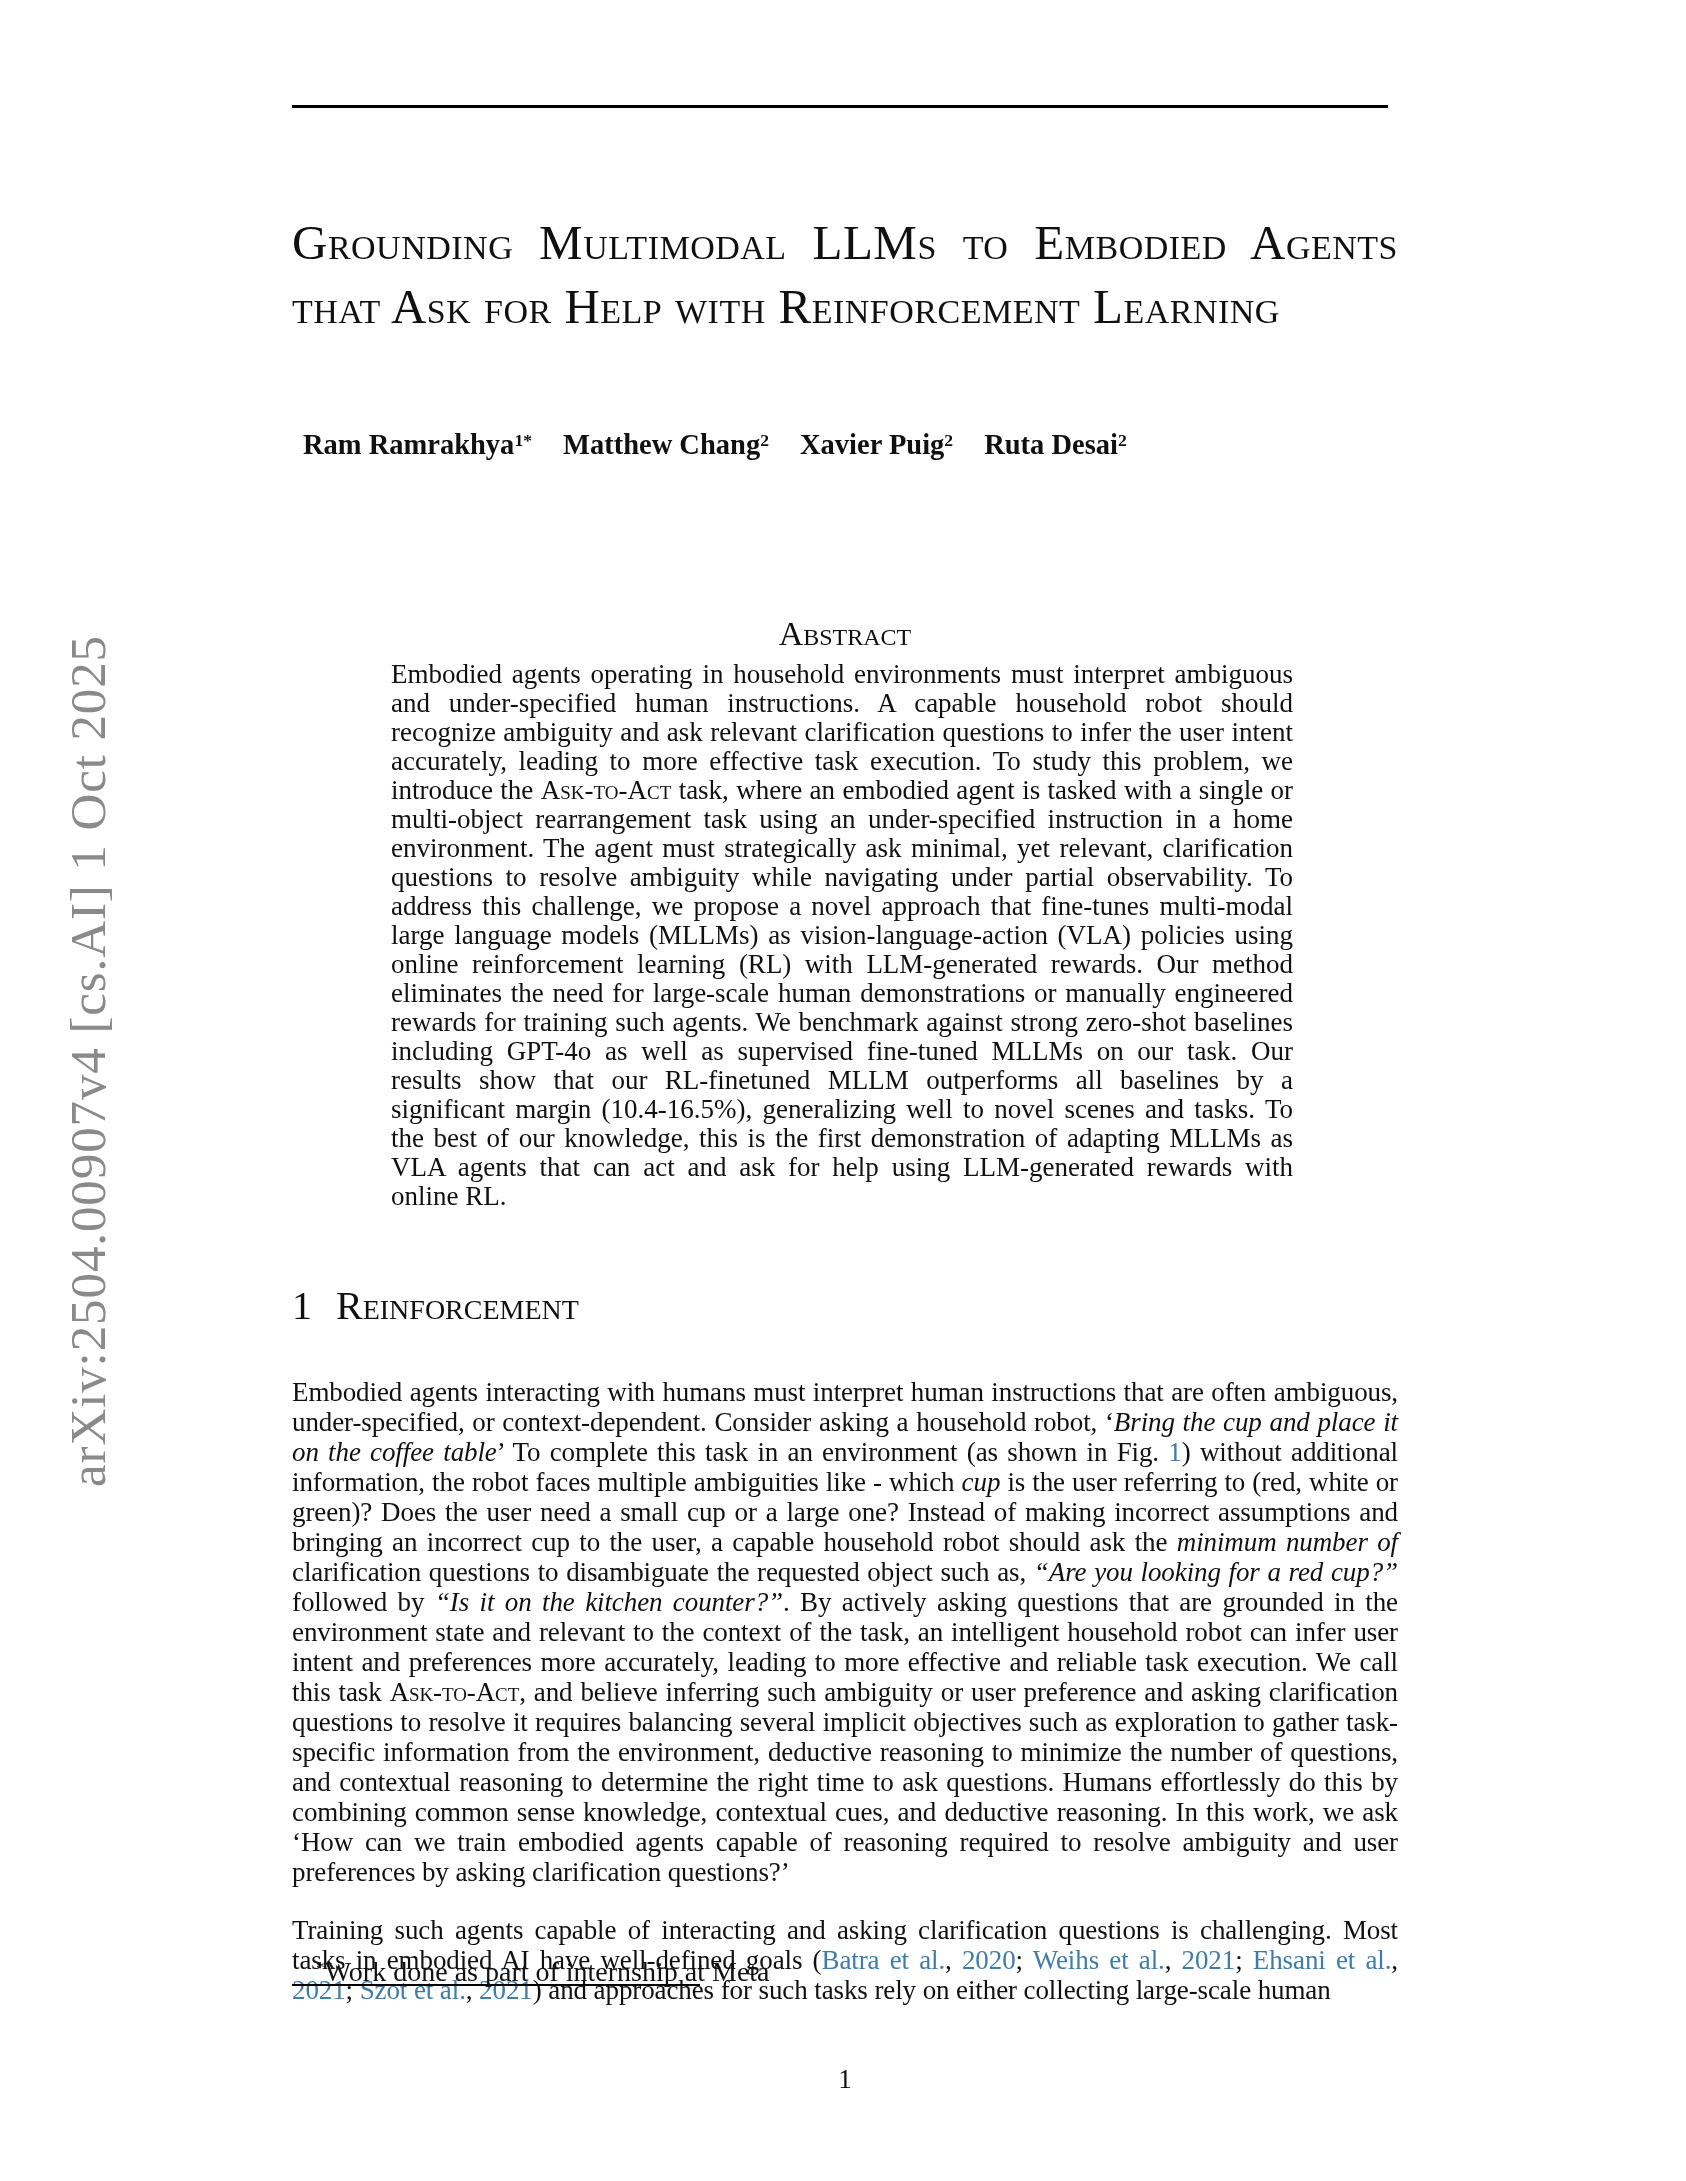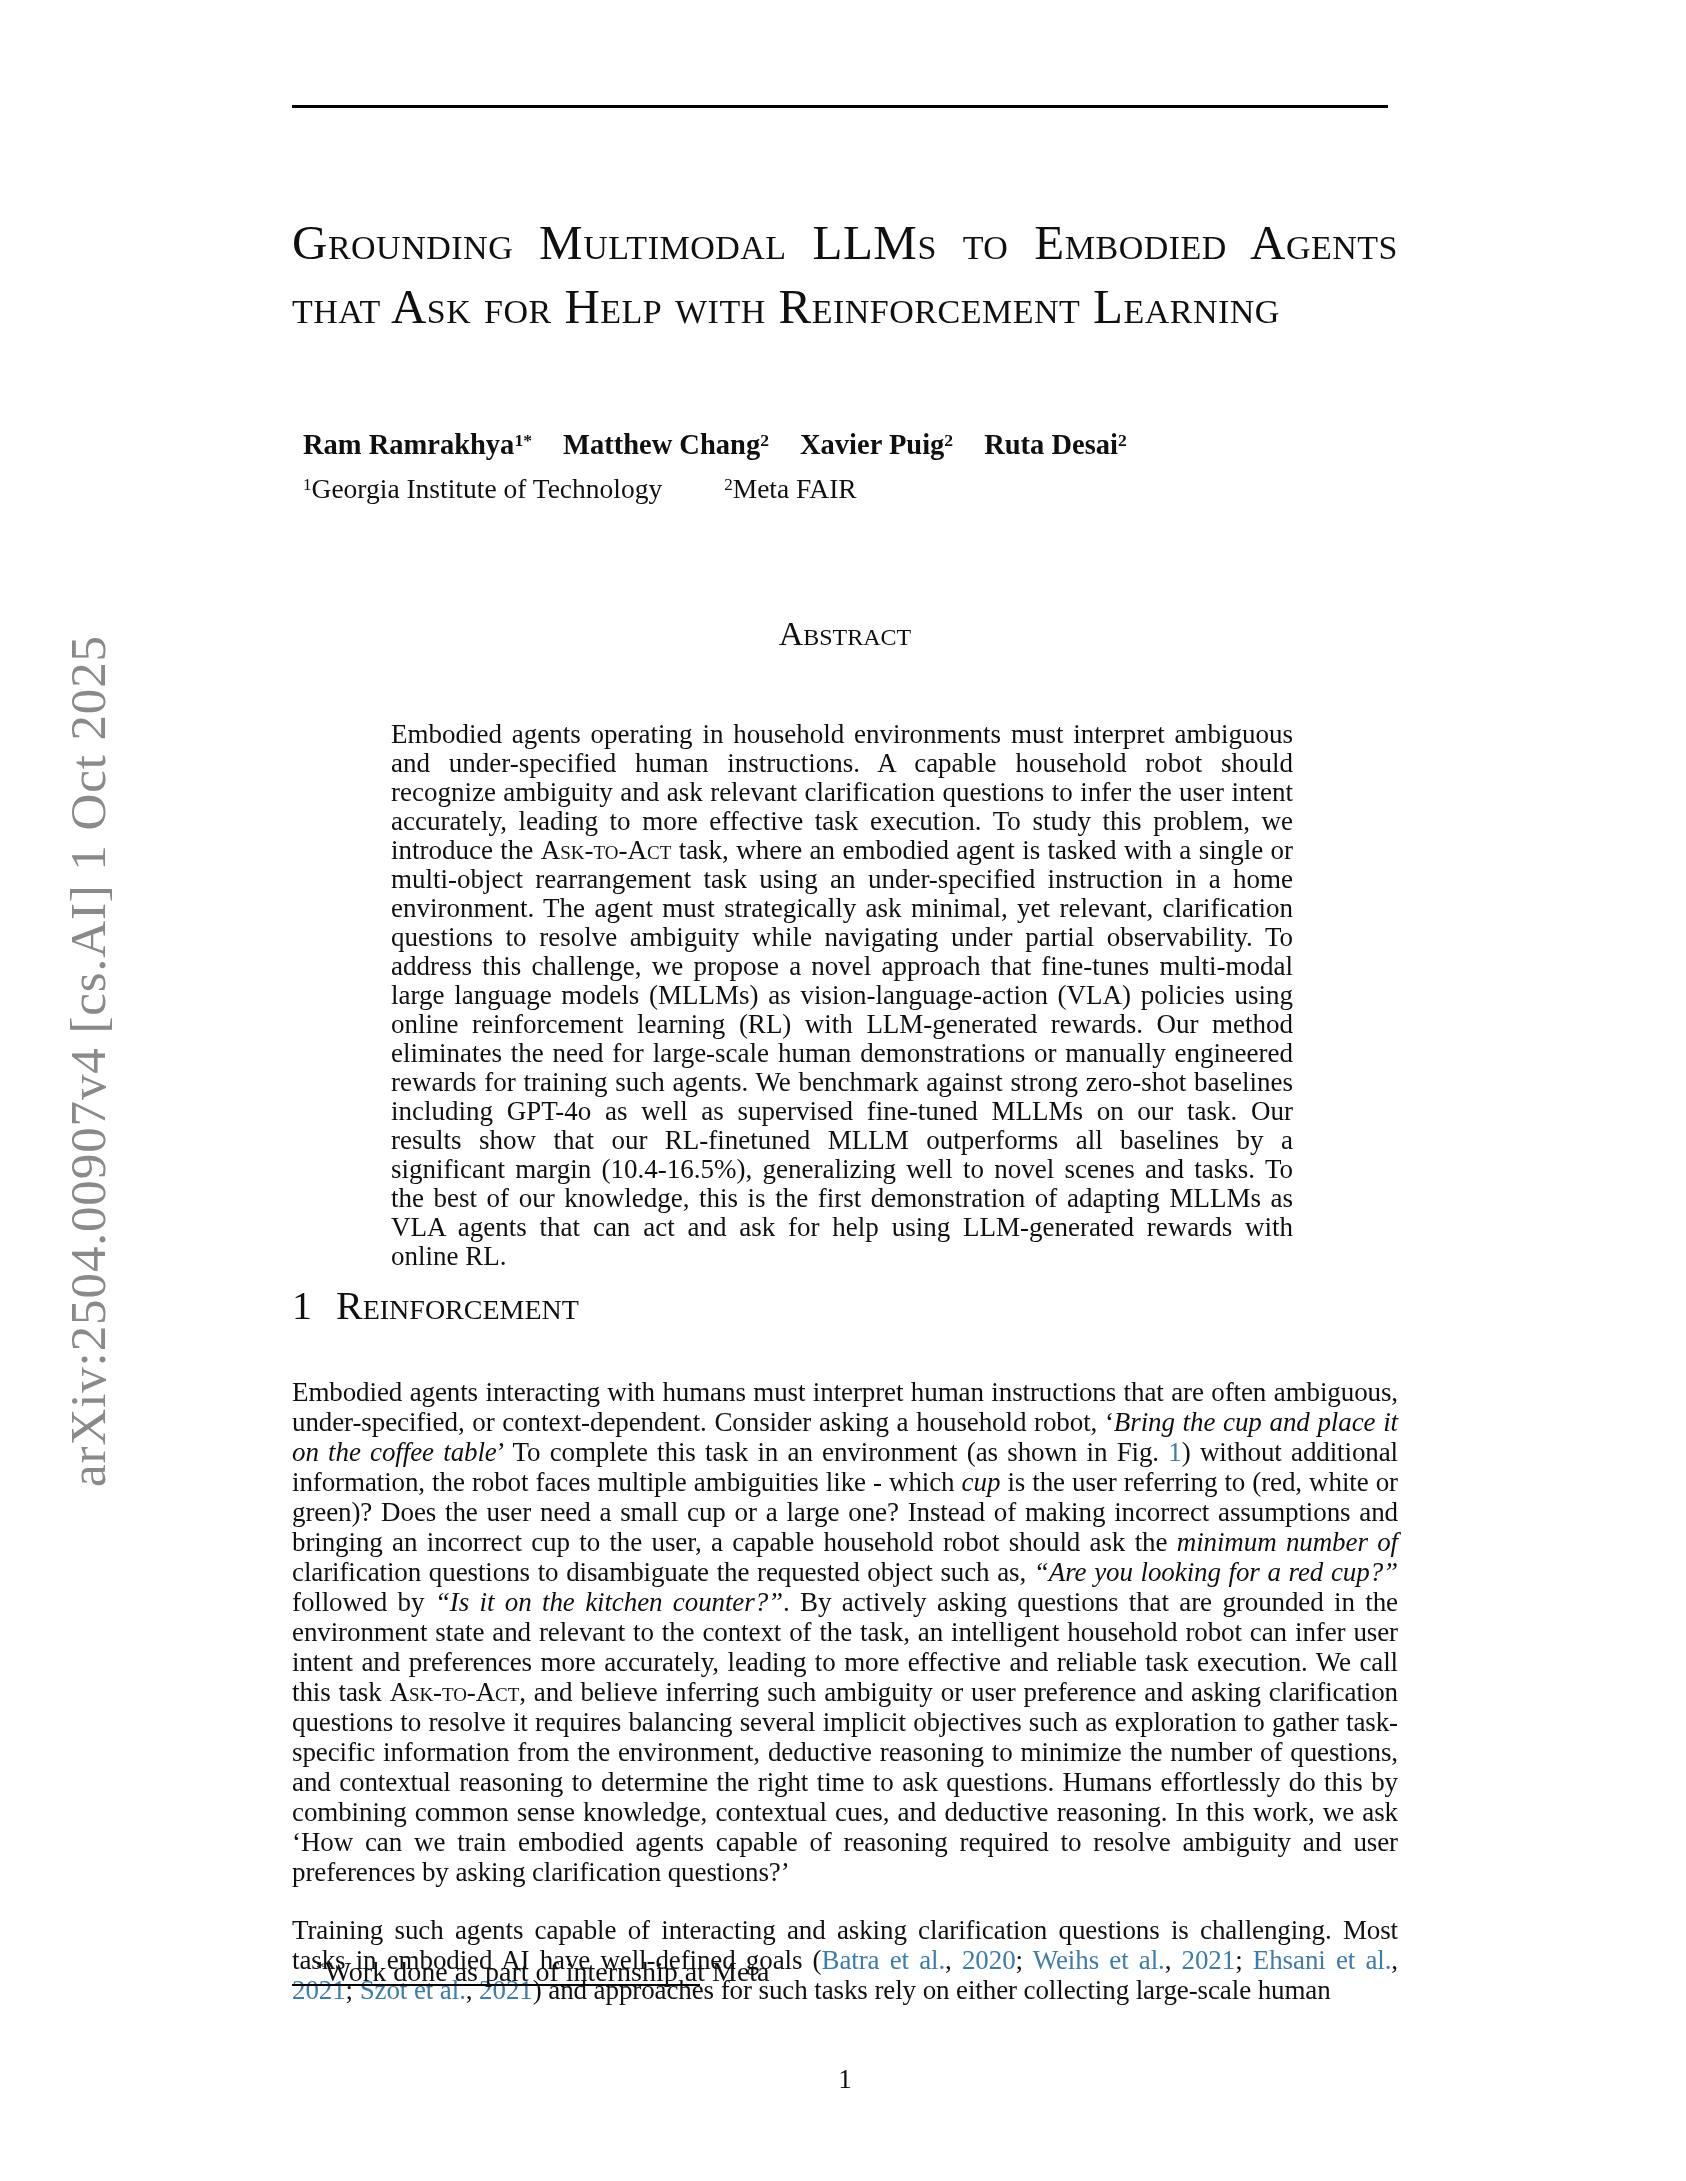--- a/index.html
+++ b/index.html
@@ -25,21 +25,21 @@
   .author-line { line-height:40px; }
   .affil-line { margin-top:4.6px; font-size:27.5px; font-weight:normal; line-height:37px; }
   .sup { font-size:0.62em; vertical-align:0.45em; line-height:0; }
   .gap { margin-left:31px;text-align:right; }
   .gap2 { margin-left:62px; }
   .abstract-heading {
     position:absolute; left:292px; top:615px; width:1106px; text-align:center;
     font-size:34px; font-variant:small-caps; font-weight:normal;
   }
   .abstract-body {
-    position:absolute; left:391px; top:720px; width:902px;
+    position:absolute; left:391px; top:660px; width:902px;
     font-size:27px; line-height:29px; text-align:justify;
   }
   .section-heading { position:absolute; left:292px; top:1282px; font-size:40px; }
   .sec-num { }
   .sec-title { margin-left:24px; font-variant:small-caps; }
   .intro { position:absolute; left:292px; top:1377px; width:1106px; }
   .body-text {
     font-size:27px; line-height:30px; text-align:justify; letter-spacing:-0.1px;
   }
   .body-text + .body-text { margin-top:28px; }
@@ -54,21 +54,20 @@
 <body>
 
 <div class="watermark">arXiv:2504.00907v4  [cs.AI]  1 Oct 2025</div>
 
 <div class="toprule"></div>
 
 <h1 class="title">Grounding Multimodal LLMs to Embodied Agents that Ask for Help with Reinforcement Learning</h1>
 
 <div class="authors">
   <div class="author-line"><span>Ram Ramrakhya</span><span class="sup">1*</span><span class="gap">Matthew Chang</span><span class="sup">2</span><span class="gap">Xavier Puig</span><span class="sup">2</span><span class="gap">Ruta Desai</span><span class="sup">2</span></div>
-  <div class="affil-line"><span class="sup">1</span><span>Georgia Institute of Technology</span><span class="sup gap2">2</span><span>Meta FAIR</span></div>
 </div>
 
 <div class="abstract-heading">Abstract</div>
 
 <div class="abstract-body"><span>Embodied agents operating in household environments must interpret ambiguous and under-specified human instructions. A capable household robot should recognize ambiguity and ask relevant clarification questions to infer the user intent accurately, leading to more effective task execution. To study this problem, we introduce the </span><span class="sc">Ask-to-Act</span><span> task, where an embodied agent is tasked with a single or multi-object rearrangement task using an under-specified instruction in a home environment. The agent must strategically ask minimal, yet relevant, clarification questions to resolve ambiguity while navigating under partial observability. To address this challenge, we propose a novel approach that fine-tunes multi-modal large language models (MLLMs) as vision-language-action (VLA) policies using online reinforcement learning (RL) with LLM-generated rewards. Our method eliminates the need for large-scale human demonstrations or manually engineered rewards for training such agents. We benchmark against strong zero-shot baselines including GPT-4o as well as supervised fine-tuned MLLMs on our task. Our results show that our RL-finetuned MLLM outperforms all baselines by a significant margin (10.4-16.5%), generalizing well to novel scenes and tasks. To the best of our knowledge, this is the first demonstration of adapting MLLMs as VLA agents that can act and ask for help using LLM-generated rewards with online RL.</span></div>
 
 <div class="section-heading">
   <span class="sec-num">1</span><span class="sec-title">Reinforcement</span>
 </div>
 

